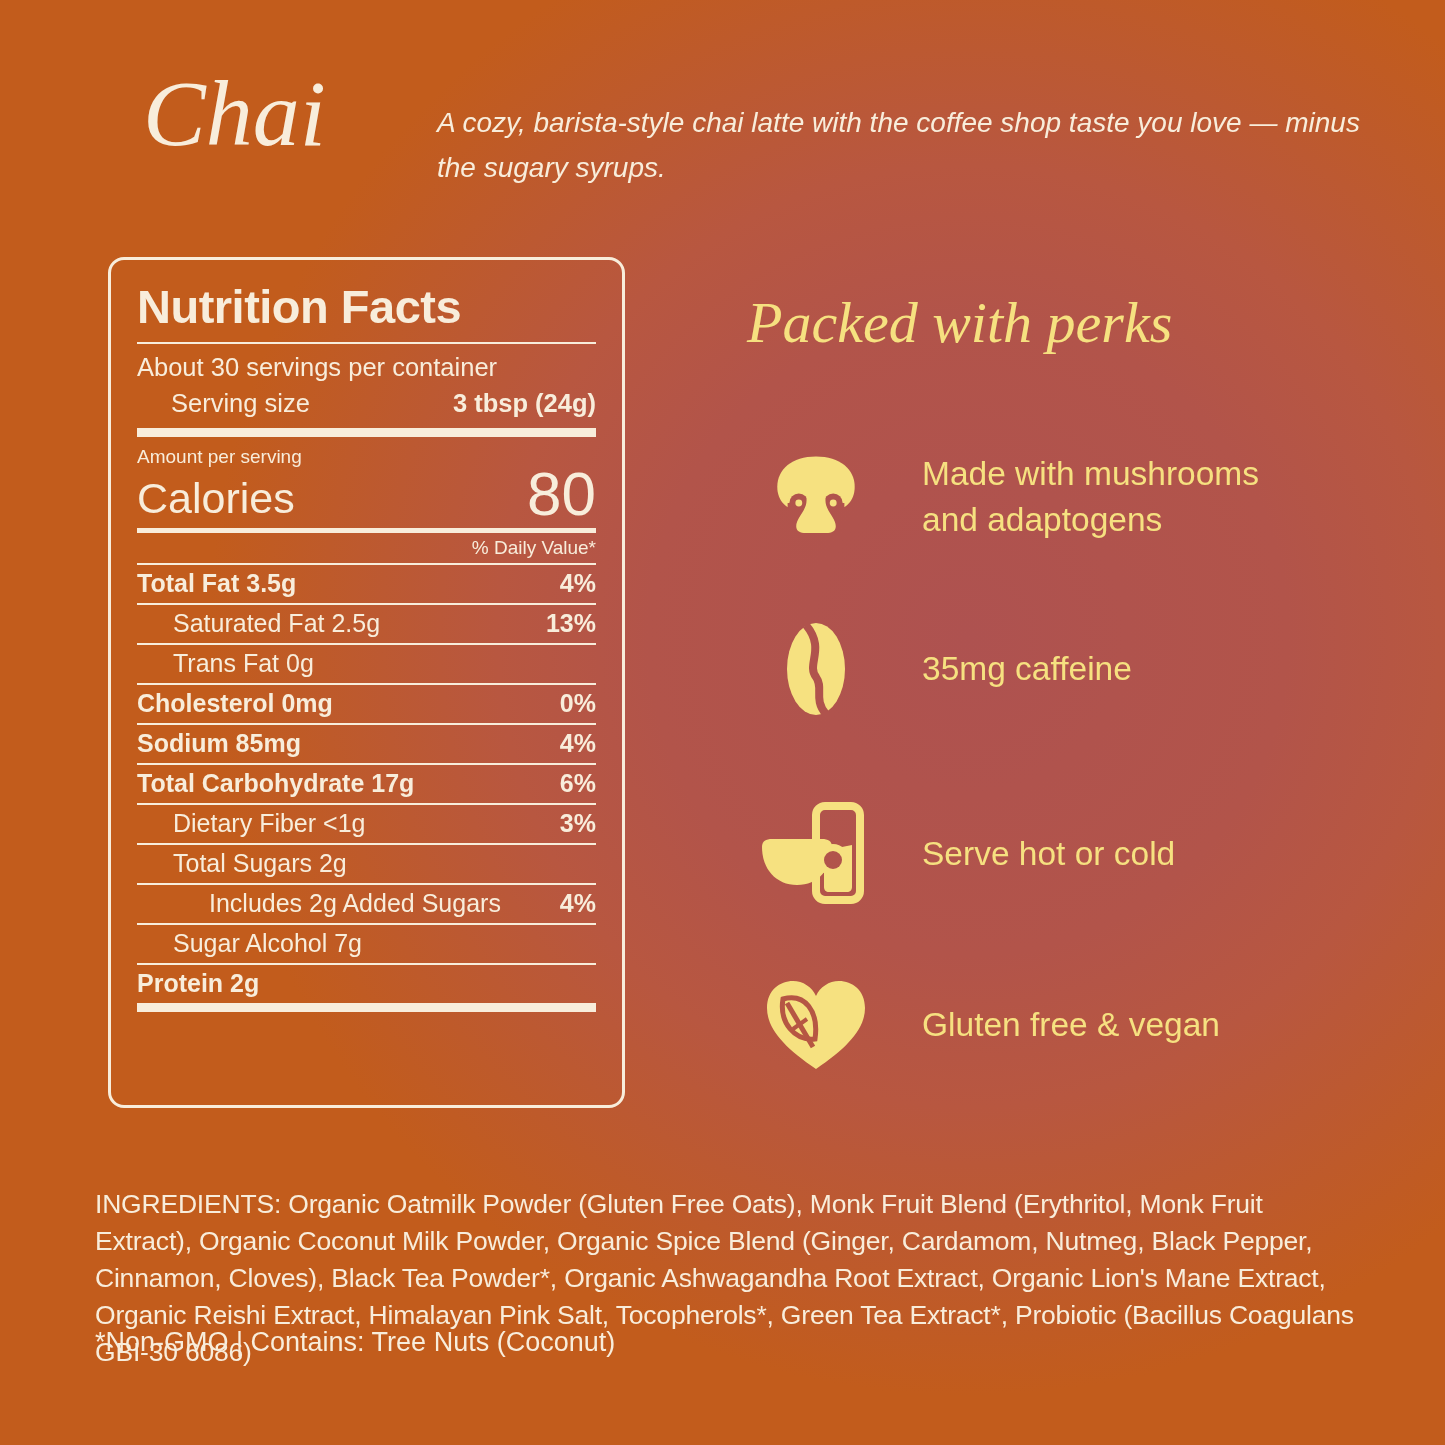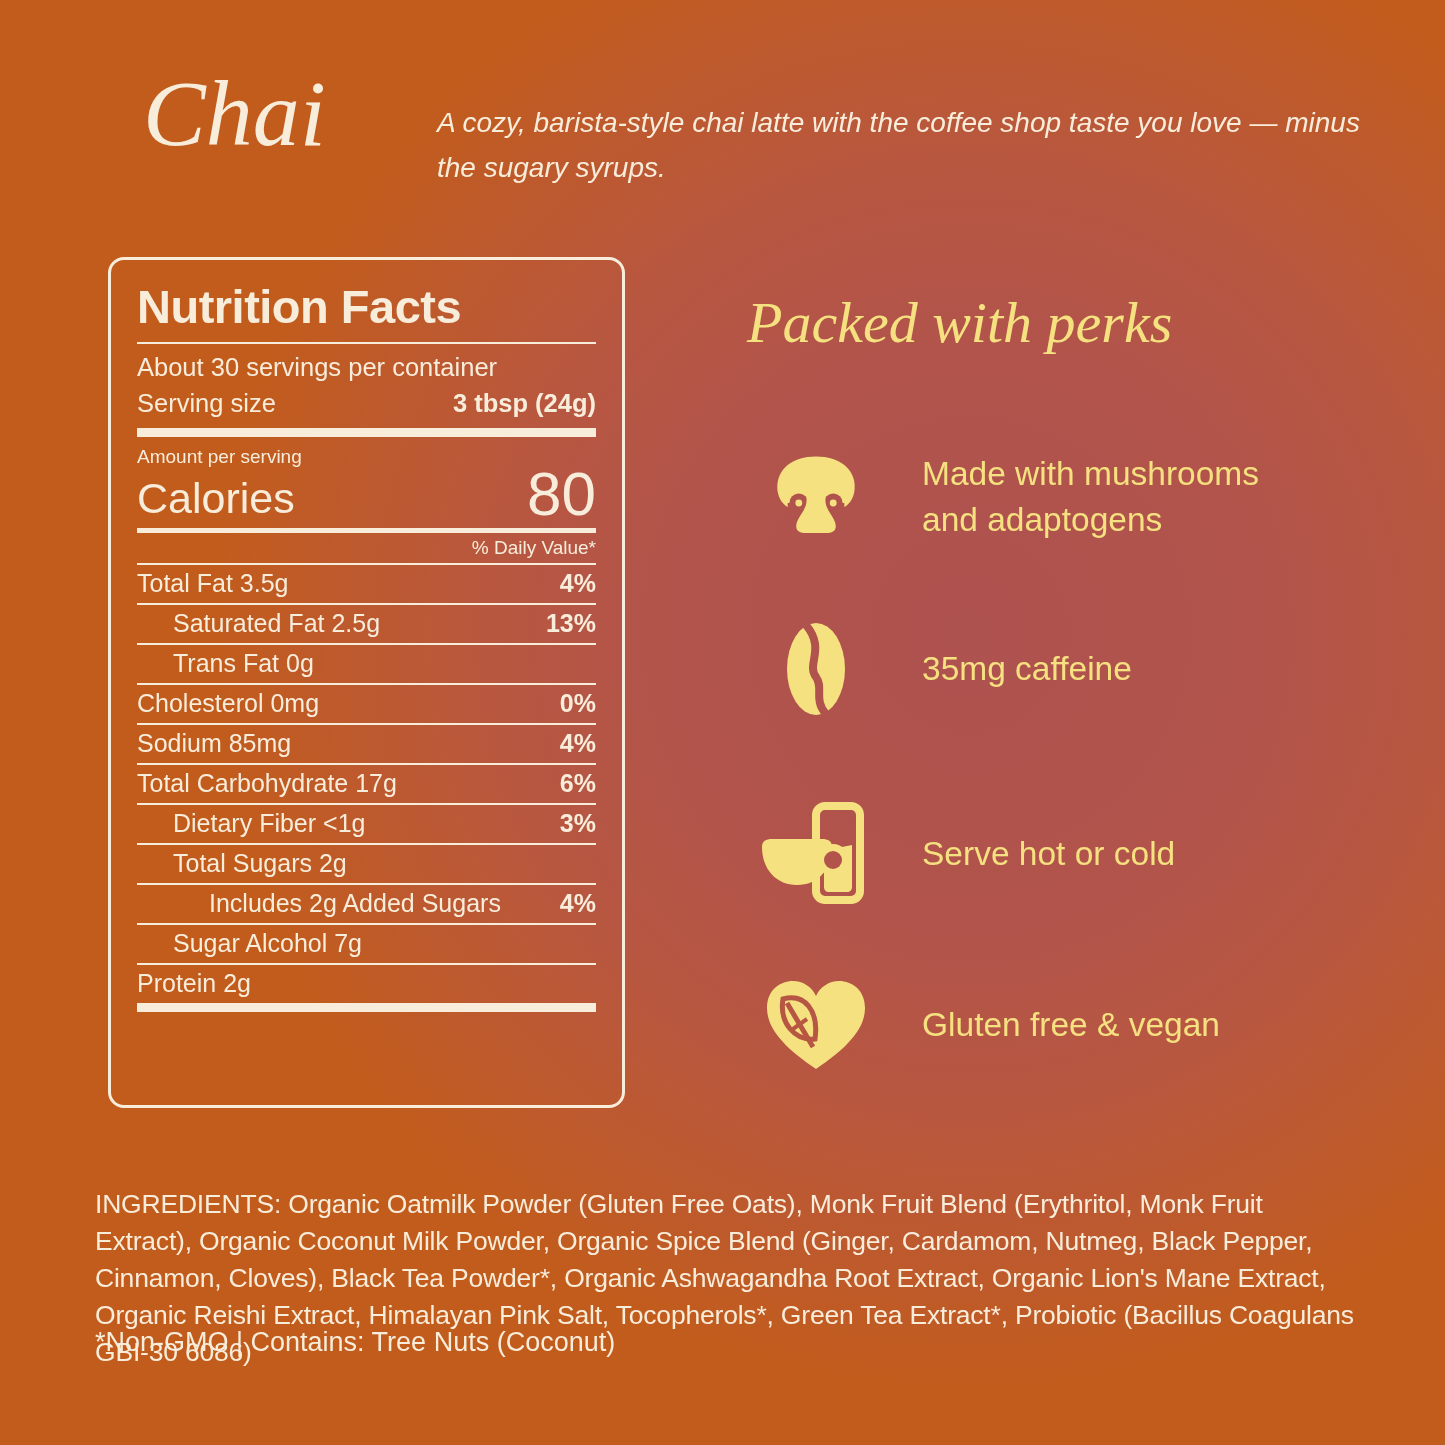--- a/index.html
+++ b/index.html
@@ -38,33 +38,33 @@
   
   .nf-panel{
     position:absolute;left:108px;top:257px;width:517px;min-height:851px;
     box-sizing:border-box;
     border:3px solid var(--cream);border-radius:16px;
     padding:22px 26px 24px;
   }
   .nf-title{font-size:47px;line-height:50px;font-weight:700;letter-spacing:-0.5px;margin-bottom:10px;}
   .nf-rule{border-top:2px solid var(--cream);margin-bottom:8px;}
   .nf-servings{font-size:25.5px;line-height:30px;margin-bottom:6px;}
-  .nf-serving-row{display:flex;justify-content:space-between;font-size:25.5px;line-height:30px;margin-bottom:10px;}
+  .nf-serving-row{display:flex;justify-content:space-between;font-size:25.5px;line-height:30px;margin-bottom:10px;margin-left:34px;}
   .nf-serving-row .val{font-weight:700;}
   .bar-thick{height:9px;background:var(--cream);margin-bottom:9px;}
   .nf-amount{font-size:19px;line-height:22px;}
   .nf-cal-row{display:flex;justify-content:space-between;align-items:flex-end;height:52px;margin-bottom:8px;}
   .nf-cal-label{font-size:43px;font-weight:500;line-height:1;margin-top:24px;}
   .nf-cal-value{font-size:62px;font-weight:500;line-height:0.82;}
   .bar-med{height:5px;background:var(--cream);margin-bottom:4px;}
   .nf-dv{text-align:right;font-size:19px;line-height:22px;padding-bottom:4px;}
   .nf-row{display:flex;justify-content:space-between;border-top:2px solid var(--cream);
           padding:4px 0 5px;font-size:25px;line-height:29px;}
   .nf-row .val{font-weight:700;}
-  .bold{font-weight:400;}
+  .bold{font-weight:700;}
   .ind1{padding-left:36px;}
   .ind2{padding-left:72px;}
   .nf-footnote{font-size:19.5px;line-height:21px;margin-top:9px;}
 
   
   .perks-heading{
     position:absolute;left:747px;top:288px;
     font-family:"Liberation Serif", serif;
     font-style:italic;font-weight:400;
     font-size:58px;line-height:1.2;

